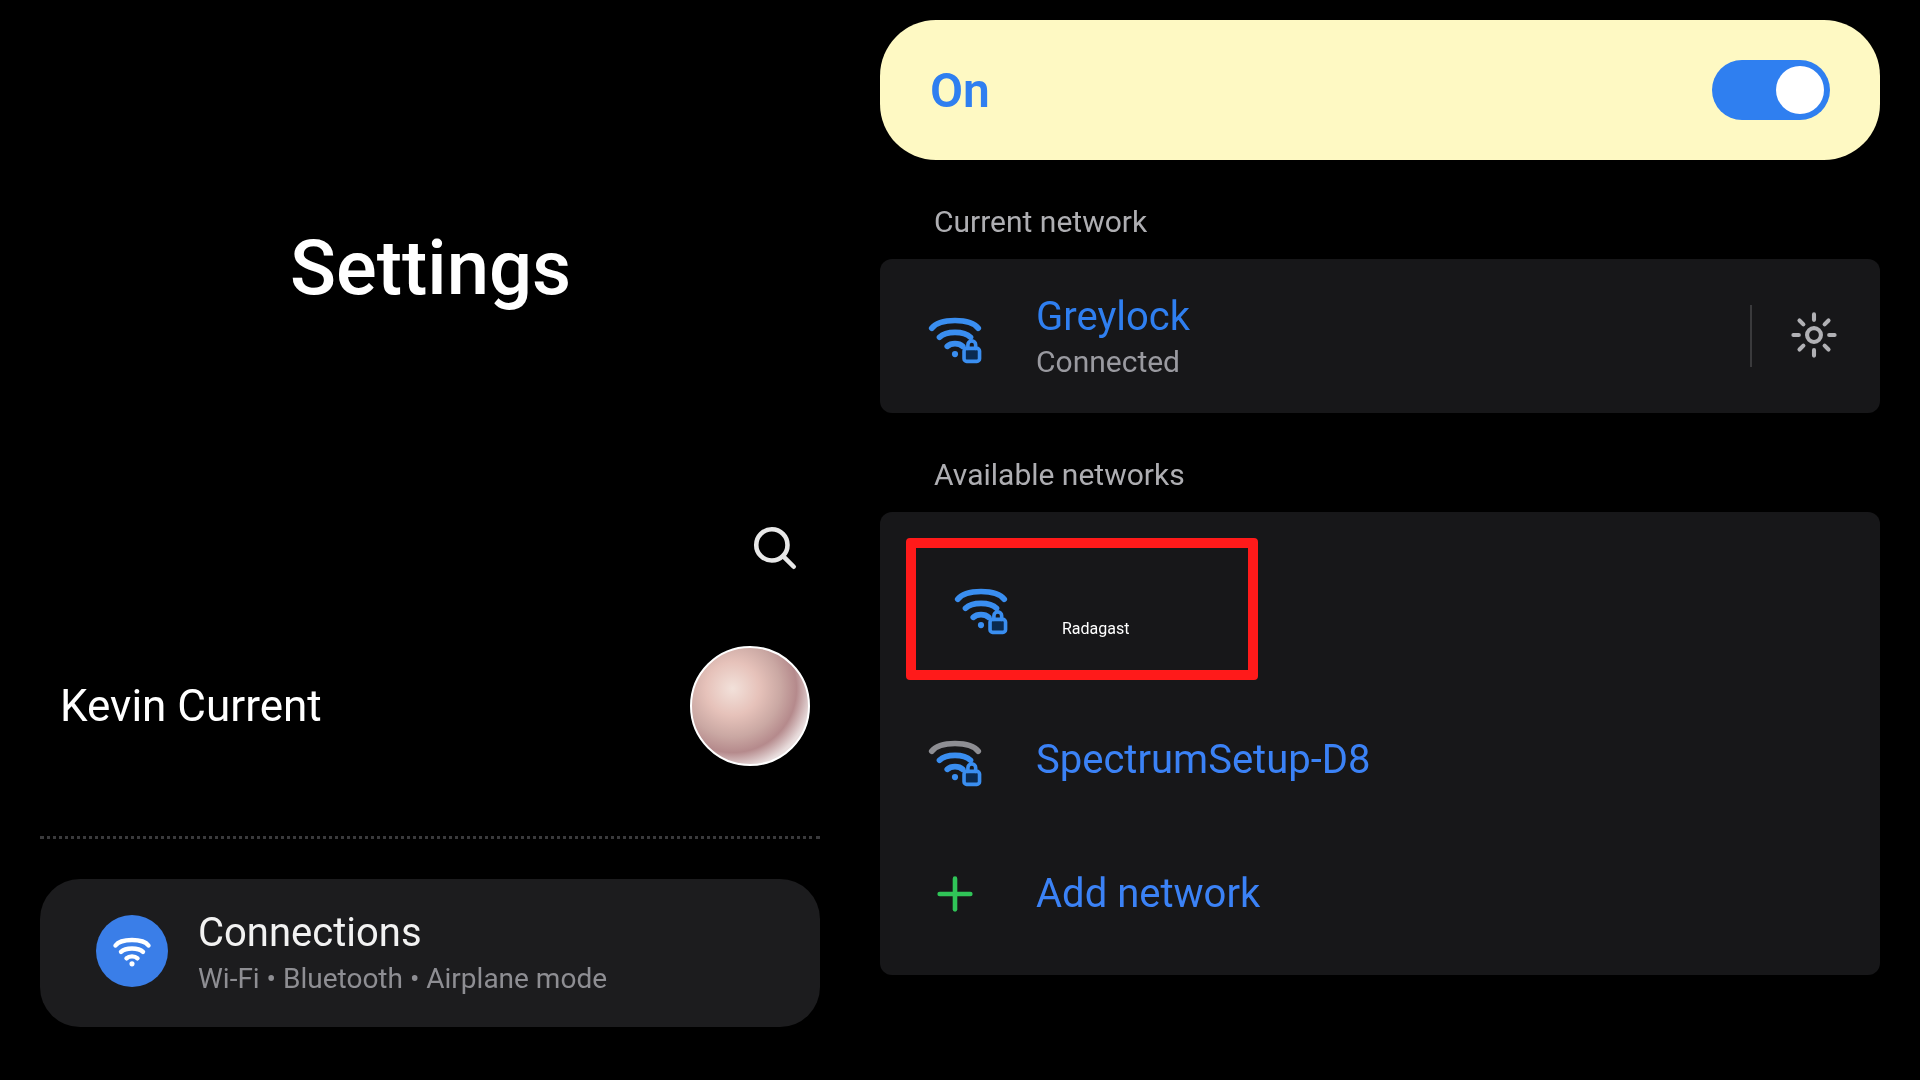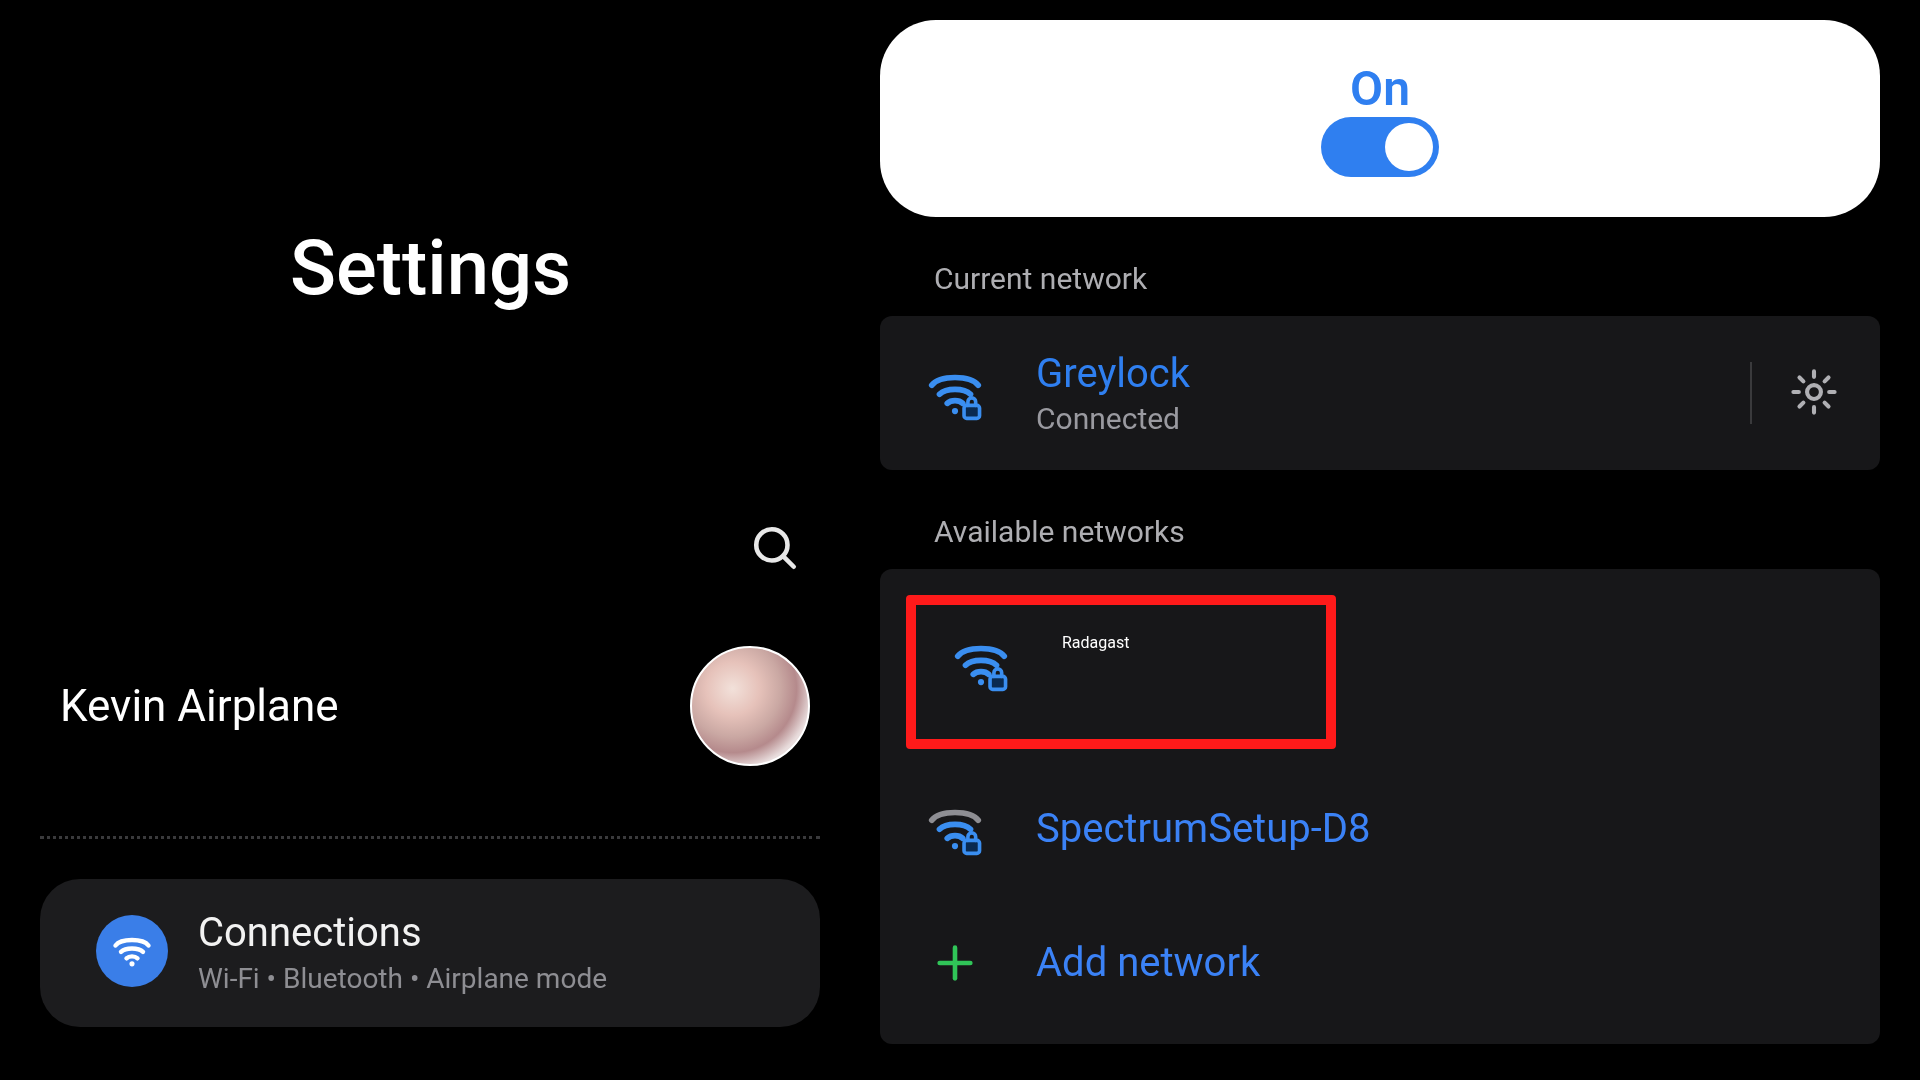--- a/index.html
+++ b/index.html
@@ -99,27 +99,26 @@
   }
   
   .right {
     flex: 1;
     height: 100%;
     padding: 20px 40px 0 20px;
     display: flex;
     flex-direction: column;
   }
   .toggle-card {
-    background: #ffffff;
+    background: #fef9c3;
     border-radius: 56px;
     padding: 40px 50px;
     display: flex;
     align-items: center;
     justify-content: space-between;
-    flex-direction: column;
   }
   .toggle-label {
     font-size: 48px;
     font-weight: 600;
     color: #2f7ff0;
   }
   .toggle {
     width: 118px;
     height: 60px;
     background: #2f7ff0;
@@ -188,24 +187,24 @@
     cursor: pointer;
   }
   .net-row .label {
     font-size: 40px;
     color: #3b82f6;
   }
   .highlight-box {
     border: 10px solid #ff1a1a;
     border-radius: 4px;
     margin: 8px 0;
-    padding: 28px 30px 44px 30px;
-    display: flex;
-    align-items: flex-start;
-    width: 430px;
+    padding: 28px 30px 32px 30px;
+    display: flex;
+    align-items: flex-end;
+    width: 352px;
     margin-left: 26px;
   }
   .plus-icon {
     width: 70px;
     display: flex;
     justify-content: center;
     align-items: center;
     margin-right: 46px;
   }
 </style>
@@ -220,21 +219,21 @@
     <div class="search-row">
       <button class="search-btn">
         <svg width="50" height="50" viewBox="0 0 24 24" fill="none" stroke="currentColor" stroke-width="2.2" stroke-linecap="round">
           <circle cx="10.5" cy="10.5" r="7.5"></circle>
           <line x1="21" y1="21" x2="16" y2="16"></line>
         </svg>
       </button>
     </div>
 
     <div class="user-row">
-      <div class="user-name">Kevin Airplane</div>
+      <div class="user-name">Kevin Current</div>
       <div class="avatar"></div>
     </div>
 
     <hr class="dotted-sep">
 
     <div class="connections-card">
       <div class="conn-badge">
         <svg width="44" height="44" viewBox="0 0 24 24" fill="none" stroke="#fff" stroke-width="2.4" stroke-linecap="round">
           <path d="M3 9 C 6 5, 18 5, 21 9"></path>
           <path d="M6 12.5 C 8.5 10, 15.5 10, 18 12.5"></path>

